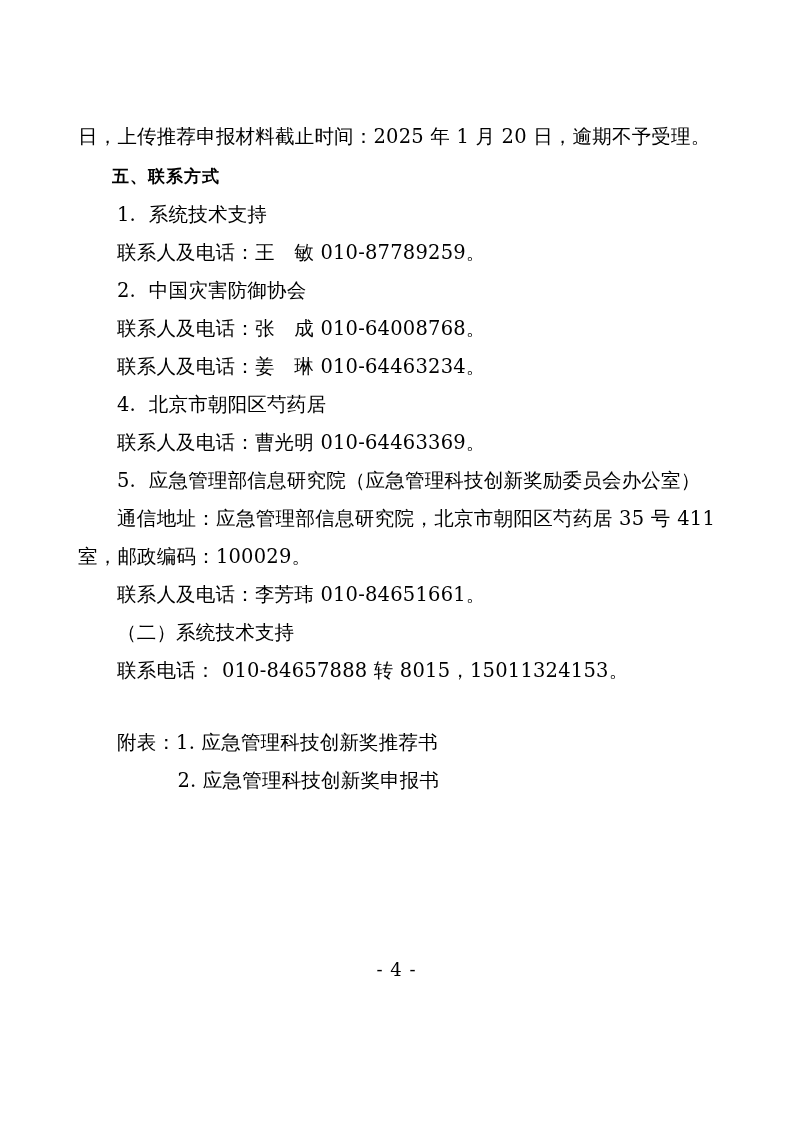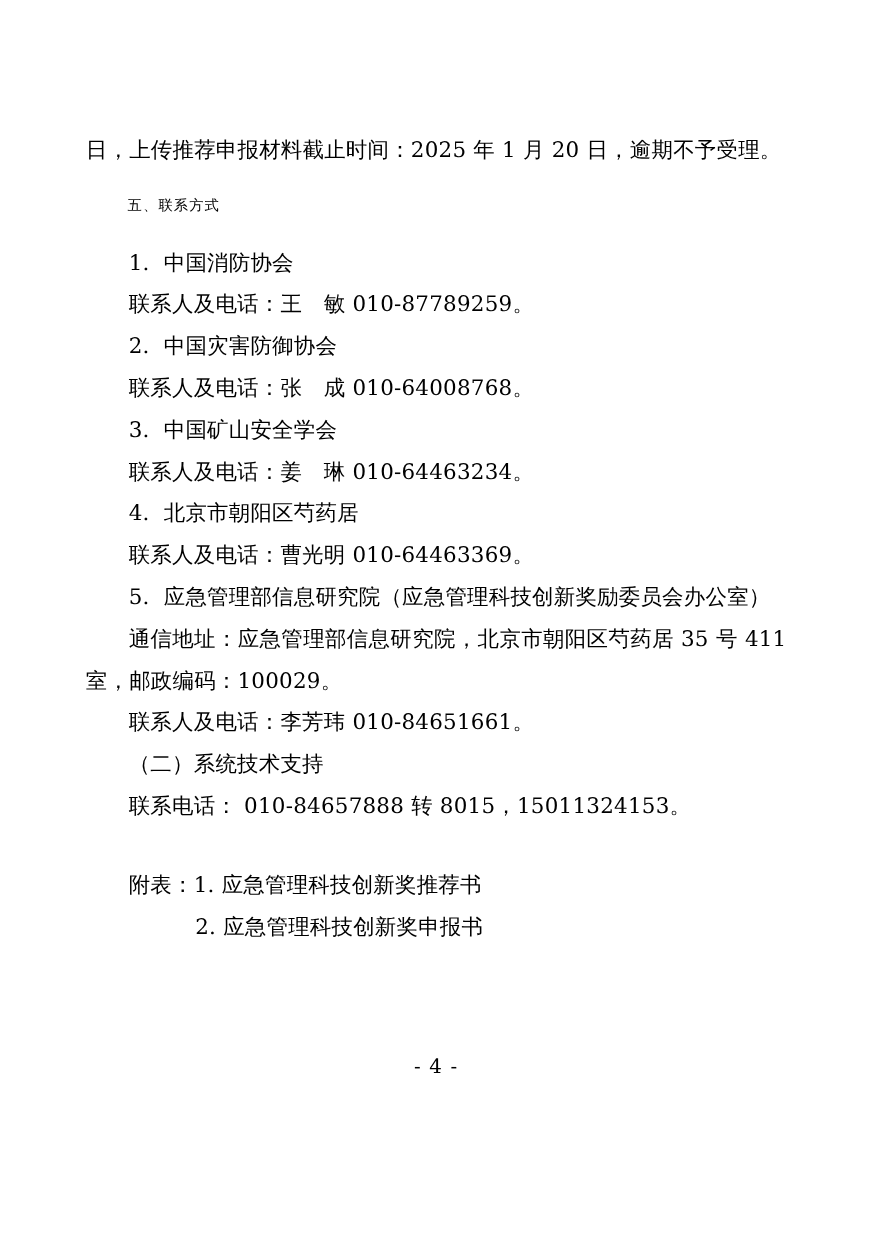--- a/index.html
+++ b/index.html
@@ -27,24 +27,24 @@
     text-align: justify;
   }
   .p {
     margin: 0;
     text-indent: 0;
   }
   .indent {
     text-indent: 2em;
   }
   .heading {
-    margin: 12px;
+    margin: 0;
     font-family: "DejaVu Sans", "Liberation Sans", sans-serif;
-    font-weight: normal;
-    font-size: 13px;
+    font-weight: bold;
+    font-size: 17px;
     line-height: 40px;
     text-indent: 2em;
     letter-spacing: 1px;
   }
   .attach-block {
     margin-top: 34px;
   }
   .attach-line-1 {
     text-indent: 2em;
     margin-top: 20px;
@@ -68,27 +68,26 @@
 
 <div class="page">
 
   <div class="doc-body">
 
     <p class="p">日，上传推荐申报材料截止时间：2025 年 1 月 20 日，逾期不予受理。</p>
 
     <p class="heading">五、联系方式</p>
 
 
-    <p class="p indent"><span>1.</span>&nbsp;&nbsp;<span>中国消防协会</span></p>
+    <p class="p indent"><span>1.</span>&nbsp;&nbsp;<span>系统技术支持</span></p>
     <p class="p indent">联系人及电话：王　敏 010-87789259。</p>
 
     <p class="p indent"><span>2.</span>&nbsp;&nbsp;<span>中国灾害防御协会</span></p>
     <p class="p indent">联系人及电话：张　成 010-64008768。</p>
 
-    <p class="p indent"><span>3.</span>&nbsp;&nbsp;<span>中国矿山安全学会</span></p>
     <p class="p indent">联系人及电话：姜　琳 010-64463234。</p>
 
     <p class="p indent"><span>4.</span>&nbsp;&nbsp;<span>北京市朝阳区芍药居</span></p>
     <p class="p indent">联系人及电话：曹光明 010-64463369。</p>
 
     <p class="p indent"><span>5.</span>&nbsp;&nbsp;<span>应急管理部信息研究院（应急管理科技创新奖励委员会办公室）</span></p>
     <p class="p indent">通信地址：应急管理部信息研究院，北京市朝阳区芍药居 35 号 411 室，邮政编码：100029。</p>
     <p class="p indent">联系人及电话：李芳玮 010-84651661。</p>
 
     <p class="p indent">（二）系统技术支持</p>

